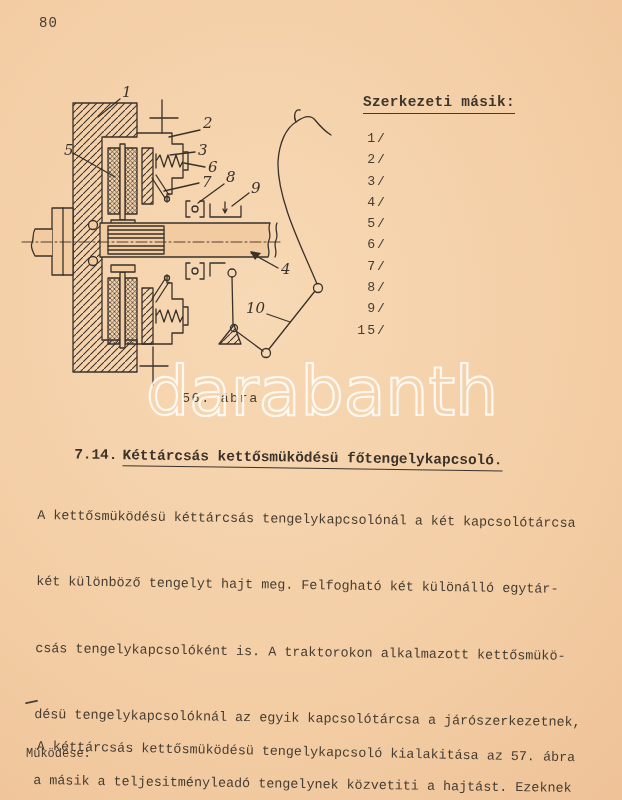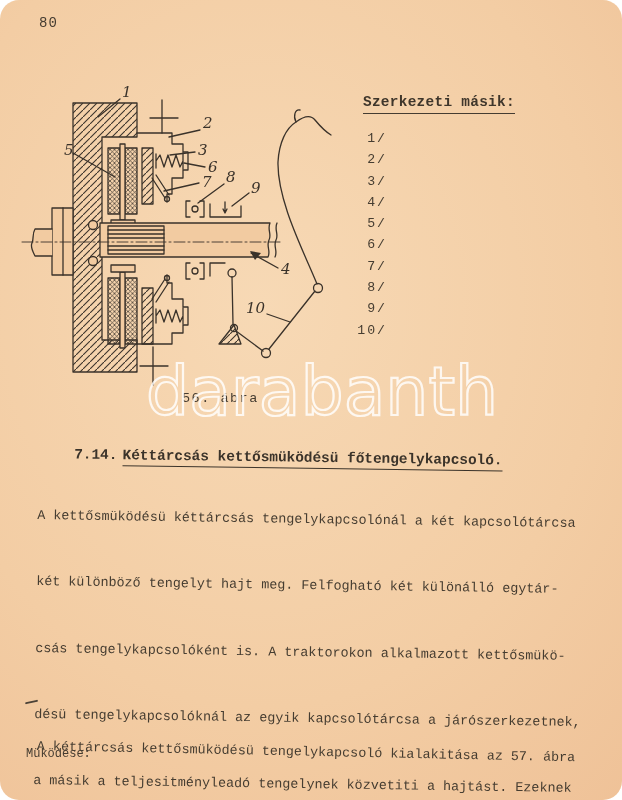--- a/index.html
+++ b/index.html
@@ -2,21 +2,20 @@
 <html><head>
 <meta charset="utf-8">
 <style>
   html,body{margin:0;padding:0;}
   .page{
     position:relative;width:622px;height:800px;overflow:hidden;
     background:
       radial-gradient(130% 120% at 42% 38%, #f7d9b5 0%, #f3cda4 42%, #efc298 68%, #e7b389 88%, #dfa77b 100%);
     font-family:"Liberation Mono", monospace;
     color:#453c31;
-    border-radius:19px;
   }
   .pageno{position:absolute;left:39px;top:15px;font-size:14px;letter-spacing:1px;}
   
   .parts-heading{
     position:absolute;left:363px;top:94px;font-size:14.4px;font-weight:600;
     border-bottom:1.5px solid #453c31;padding-bottom:3px;letter-spacing:.3px;color:#3f362b;
   }
   .parts-list{position:absolute;left:333px;top:131px;width:54px;}
   .part-row{height:21.3px;text-align:right;font-size:13.2px;letter-spacing:2px;color:#463d31;}
   
@@ -150,21 +149,21 @@
   <div class="parts-list">
     <div class="part-row">1/</div>
     <div class="part-row">2/</div>
     <div class="part-row">3/</div>
     <div class="part-row">4/</div>
     <div class="part-row">5/</div>
     <div class="part-row">6/</div>
     <div class="part-row">7/</div>
     <div class="part-row">8/</div>
     <div class="part-row">9/</div>
-    <div class="part-row">10/</div>
+    <div class="part-row">15/</div>
   </div>
 
   <div class="caption">56. ábra</div>
 
   <div class="watermark">darabanth</div>
 
   <div class="heading">
     <span class="num">7.14.</span><span class="title">Kéttárcsás kettősmüködésü főtengelykapcsoló.</span>
   </div>
 

